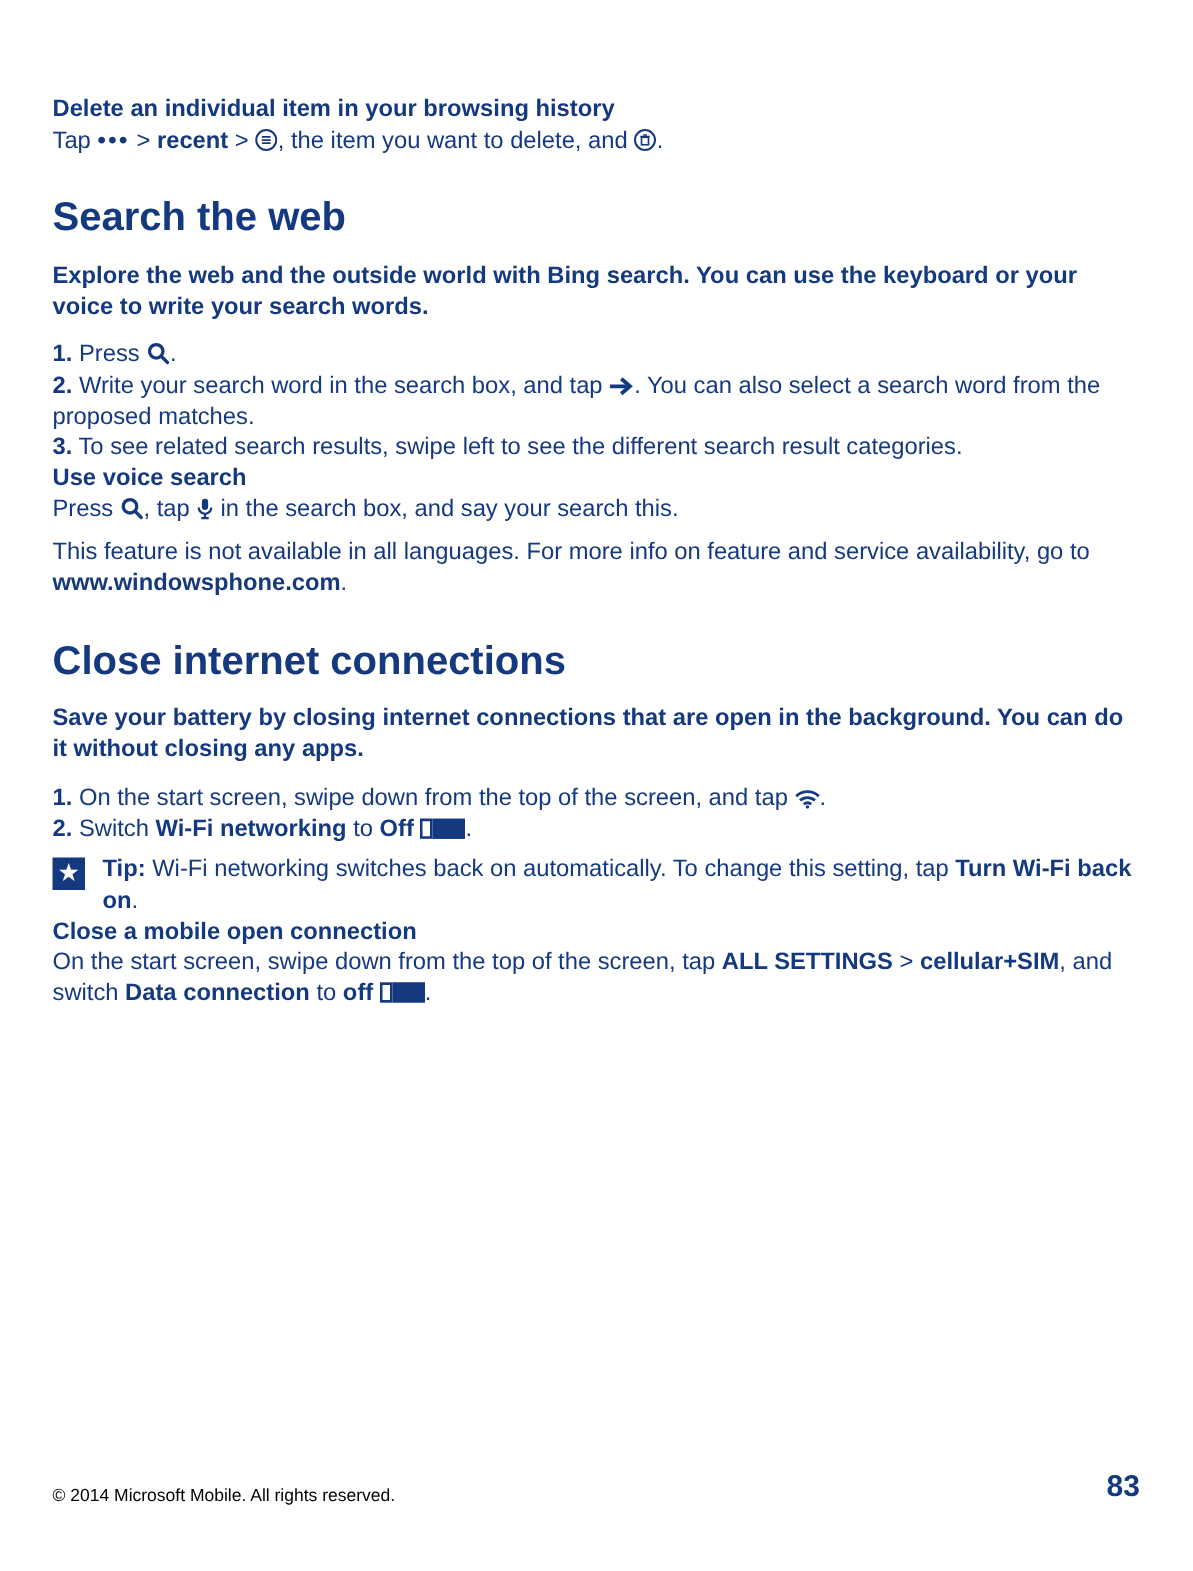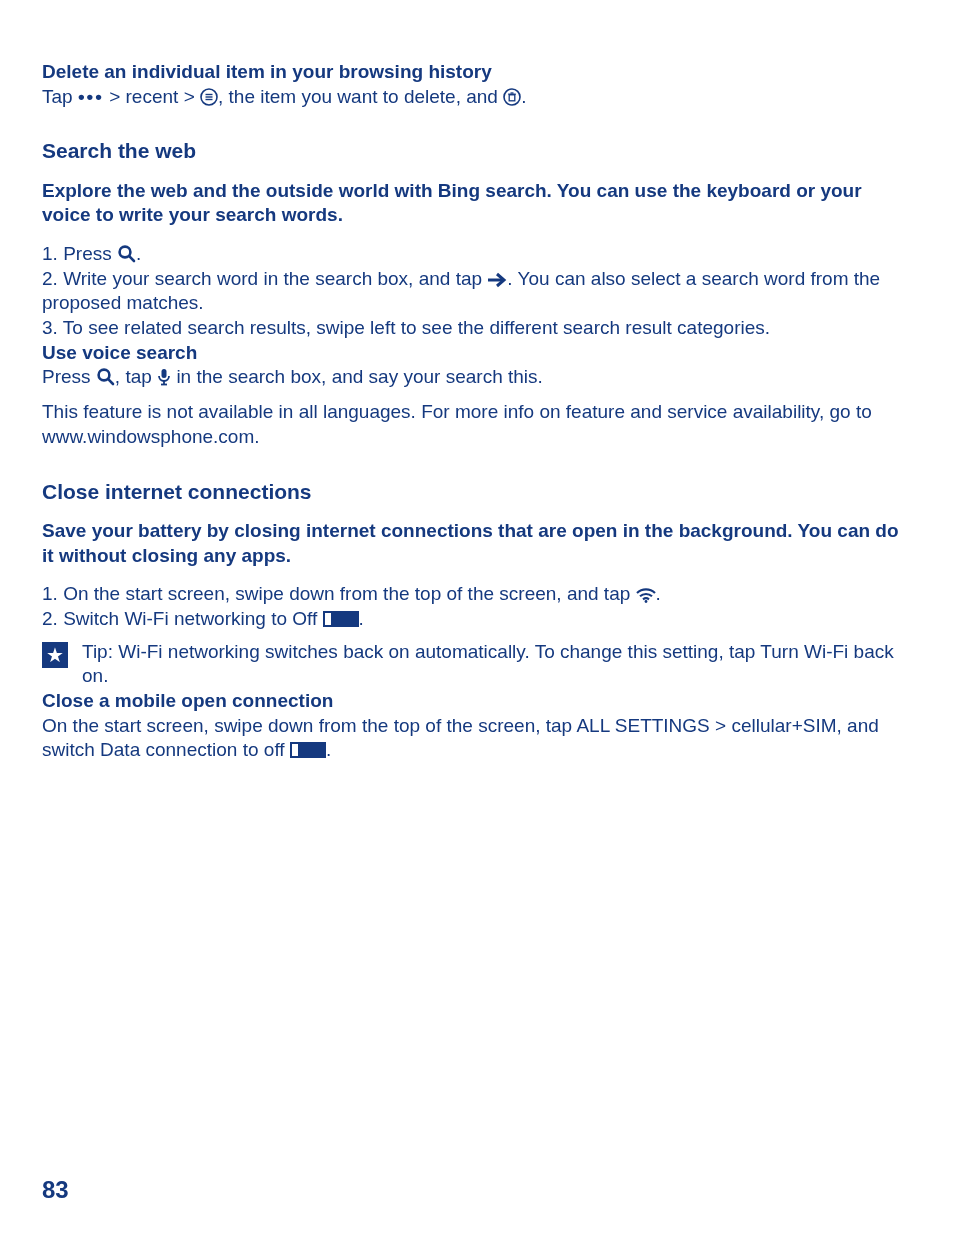--- a/index.html
+++ b/index.html
@@ -6,24 +6,24 @@
   html, body { width: 954px; height: 1257px; }
   body {
     font-family: "Segoe UI", Tahoma, Arial, sans-serif;
     font-size: 19px;
     line-height: 1.3;
     color: #15397f;
     background: #fff;
     position: relative;
     padding: 60px 42px 0 42px;
   }
-  .bold { font-weight: 400; margin-top: 30px; }
+  .bold { font-weight: 700; margin-top: 30px; }
   .h2 {
     font-weight: 700;
-    font-size: 21px;
+    font-size: 32px;
     margin-top: 28px;
     margin-bottom: 14px;
   }
   .subhead {
     font-weight: 700;
   }
   p { margin: 0; }
   .intro { margin-top: 0; font-weight: bold; }
   .sep10 { height: 10px; }
   .sep14 { height: 14px; }
@@ -47,21 +47,21 @@
     border: 2px solid #15397f; position: relative; background: #15397f;
   }
   .toggle::before {
     content: ""; position: absolute; left: -2px; top: -2px; bottom: -2px;
     width: 6px; background: #fff; border: 2px solid #15397f;
   }
 </style>
 </head>
 <body>
 
-<p class="subhead" style="margin-top:0">Delete an individual item in your browsing history</p>
+<p class="subhead" style="margin-top:16px">Delete an individual item in your browsing history</p>
 <p>
   <span>Tap </span>
   <span class="dots">•••</span>
   <span> &gt; </span>
   <span class="bold">recent</span>
   <span> &gt; </span>
   <svg class="icon" width="18" height="18" viewBox="0 0 18 18">
       <circle cx="9" cy="9" r="8" fill="none" stroke="#15397f" stroke-width="1.6"></circle>
       <line x1="5.5" y1="6.5" x2="12.5" y2="6.5" stroke="#15397f" stroke-width="1.4"></line>
       <line x1="5.5" y1="9" x2="12.5" y2="9" stroke="#15397f" stroke-width="1.4"></line>
@@ -137,14 +137,15 @@
     <span class="bold">Tip: </span><span>Wi-Fi networking switches back on automatically. To change this setting, tap </span><span class="bold">Turn Wi-Fi back on</span><span>.</span>
   </div>
 </div>
 
 <p class="subhead">Close a mobile open connection</p>
 <p>
   <span>On the start screen, swipe down from the top of the screen, tap </span><span class="bold">ALL SETTINGS</span><span> &gt; </span><span class="bold">cellular+SIM</span><span>, and switch </span><span class="bold">Data connection</span><span> to </span><span class="bold">off</span><span> </span><span class="toggle"></span><span>.</span>
 </p>
 
 <div class="footer">
+  <span class="copyright">© 2014 Microsoft Mobile. All rights reserved.</span>
   <span class="pagenum">83</span>
 </div>
 
 </body></html>

